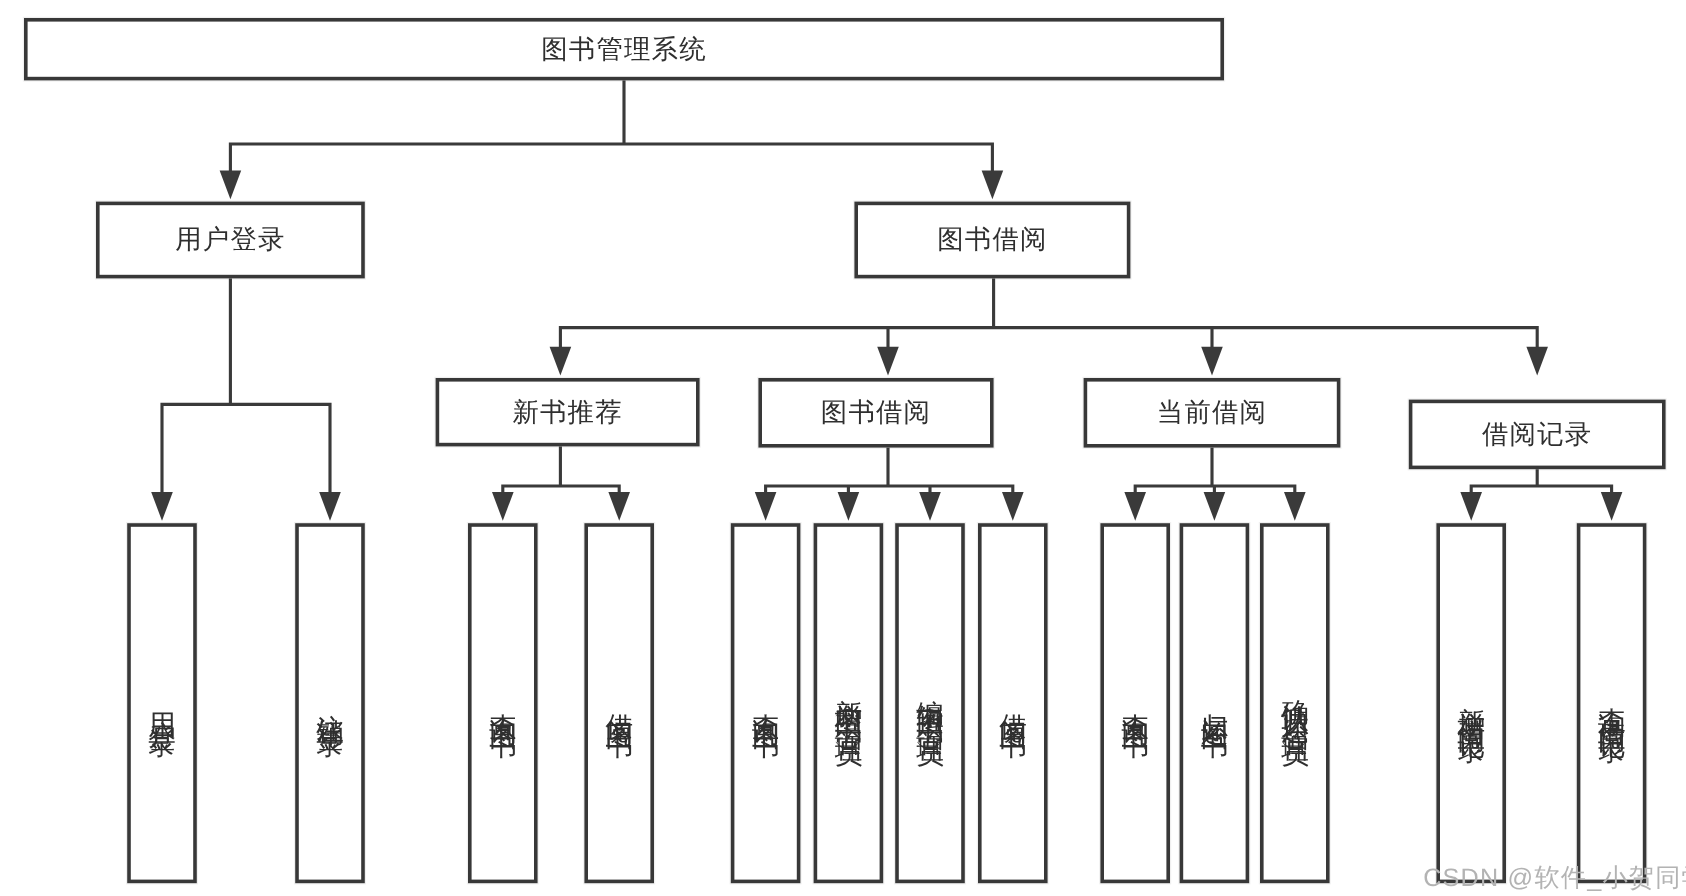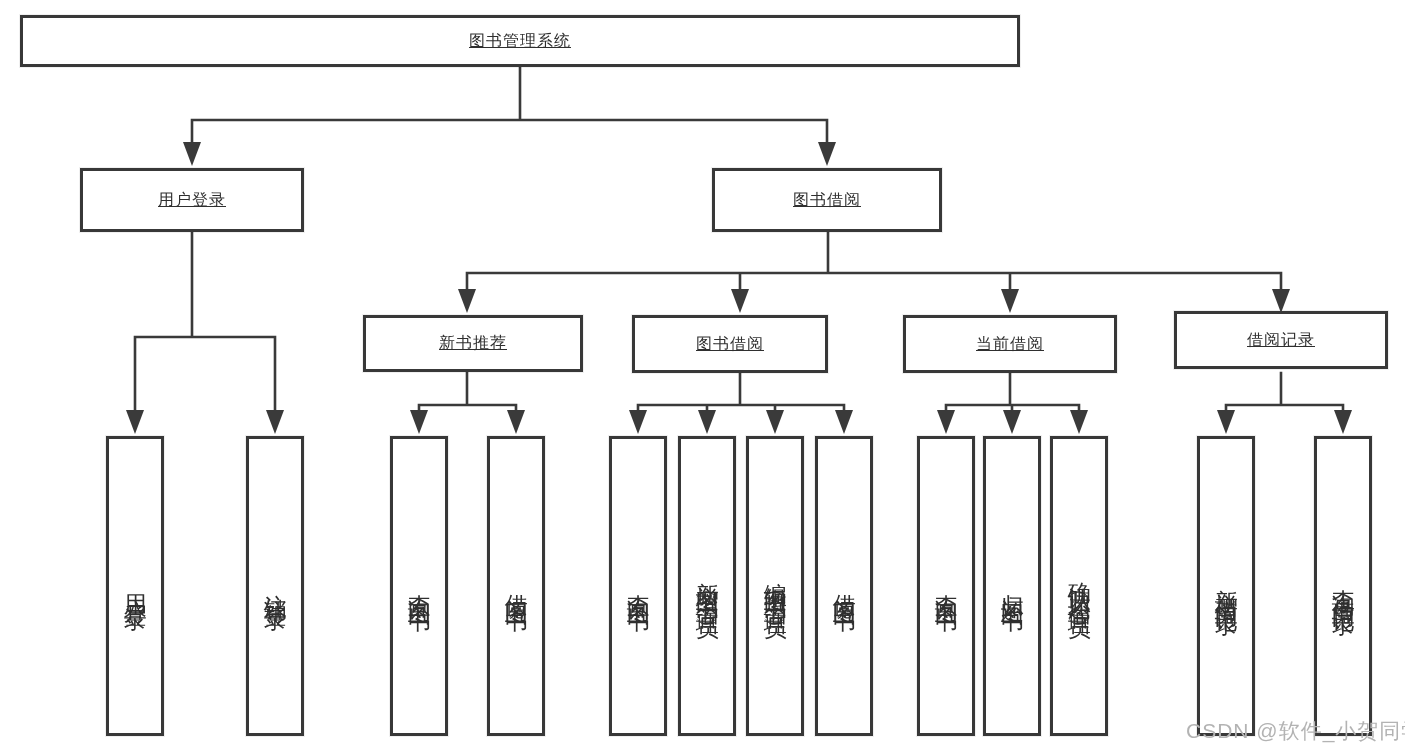--- a/index.html
+++ b/index.html
@@ -22,21 +22,21 @@
     box-sizing: border-box;
     background: #ffffff;
     border: 3px solid #383838;
     color: #2f2f2f;
     display: flex;
     align-items: center;
     justify-content: center;
     box-shadow: 0 0 0 1px rgba(0,0,0,0.06);
     z-index: 2;
   }
-  .box.h { font-size: 16px; letter-spacing: 1px; text-decoration: underline; }
+  .box.h { font-size: 22px; letter-spacing: 1px; }
   .box.leaf span {
     writing-mode: vertical-rl;
     text-orientation: mixed;
     font-size: 23px;
     letter-spacing: 5px;
     line-height: 1.1;
     white-space: nowrap;
   }
   .watermark {
     position: absolute;
@@ -90,21 +90,21 @@
 
   <div class="box h" style="left:363px; top:315px; width:220px; height:57px;">
     <span>新书推荐</span>
   </div>
   <div class="box h" style="left:632px; top:315px; width:196px; height:58px;">
     <span>图书借阅</span>
   </div>
   <div class="box h" style="left:903px; top:315px; width:214px; height:58px;align-items:center;">
     <span>当前借阅</span>
   </div>
-  <div class="box h" style="left:1174px; top:311px; width:214px; height:58px;">
+  <div class="box h" style="left:1174px; top:333px; width:214px; height:58px;">
     <span>借阅记录</span>
   </div>
 
   <div class="box leaf" style="left:106px; top:436px; width:58px; height:300px;">
     <span>用户登录</span>
   </div>
   <div class="box leaf" style="left:246px; top:436px; width:58px; height:300px;">
     <span>注销登录</span>
   </div>
 

